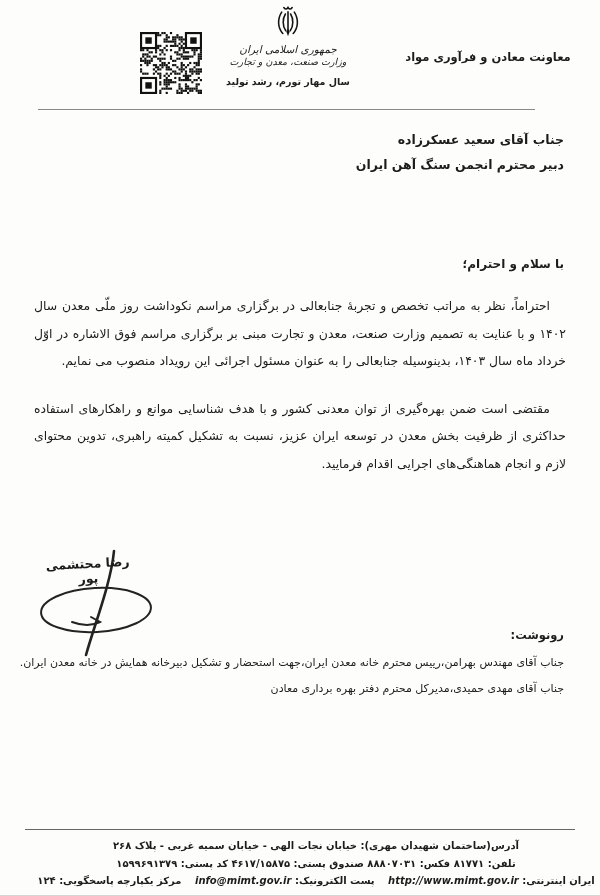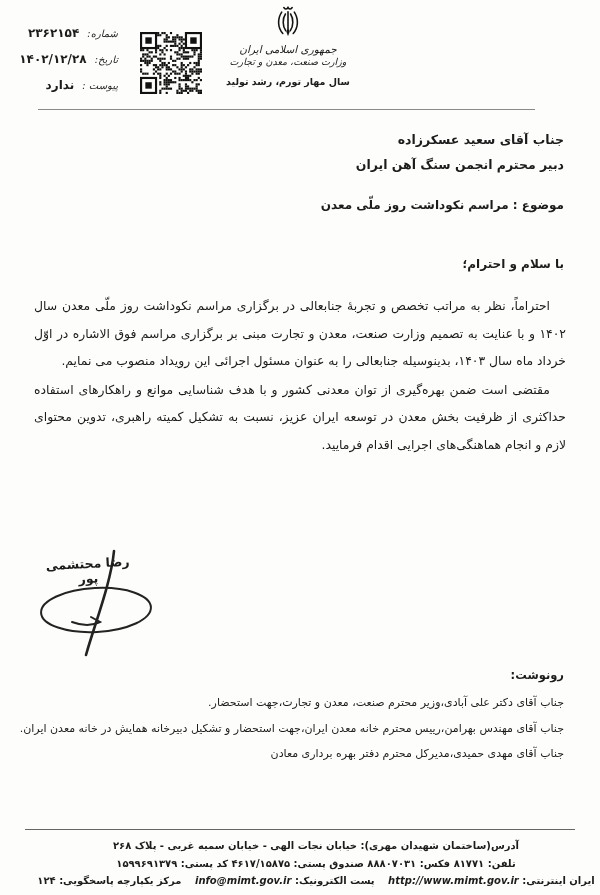--- a/index.html
+++ b/index.html
@@ -36,59 +36,45 @@
   .abs-rtl { position:absolute; right:36px; direction:rtl; text-align:right; }
   .recipient-name  { top:132px; font-weight:bold; font-size:12.5px; }
   .recipient-title { top:157px; font-weight:bold; font-size:12.5px; }
   .subject-line    { top:198px; font-weight:bold; font-size:12px; }
   .salutation      { top:257px; font-weight:bold; font-size:12px; }
 
   
   .body-text { position:absolute; left:34px; right:34px; top:292px;
                font-size:12.4px; line-height:27.5px; text-align:justify; }
   .body-text p { text-indent:16px; }
-  .body-text p + p { margin-top:1px; }
+  .body-text p + p { margin-top:20px; }
 
   
   .sig-name { position:absolute; left:36px; top:556px; width:104px; text-align:center;
               font-weight:bold; font-size:12.5px; transform:rotate(-3deg); z-index:2; }
   .sig-draw { position:absolute; left:28px; top:548px; z-index:1; }
 
   
-  .cc { position:absolute; right:36px; top:668px; direction:rtl; text-align:right; }
+  .cc { position:absolute; right:36px; top:628px; direction:rtl; text-align:right; }
   .cc-heading { font-weight:bold; font-size:11.5px; margin-bottom:8px; }
   .cc-item { font-size:11px; line-height:25.5px; }
 
   
   .rule-bottom { position:absolute; left:25px; top:829px; width:550px; border-top:1.5px solid #666; }
   .footer { position:absolute; left:16px; top:837px; width:100%; text-align:center;
             direction:rtl; font-weight:bold; }
   .footer-row { font-size:10px; line-height:17.5px; white-space:nowrap; }
   .ltr { direction:ltr; unicode-bidi:embed;font-style:italic; }
   .seg { margin-left:10px; }
 </style>
 </head>
 <body>
 
 <div class="page">
 
-  <div class="meta">
-    <div class="meta-row">
-      <span class="meta-label">شماره:</span>
-      <span class="meta-value">۲۳۶۲۱۵۴</span>
-    </div>
-    <div class="meta-row">
-      <span class="meta-label">تاریخ:</span>
-      <span class="meta-value">۱۴۰۲/۱۲/۲۸</span>
-    </div>
-    <div class="meta-row">
-      <span class="meta-label">پیوست :</span>
-      <span class="meta-value">ندارد</span>
-    </div>
-  </div>
 
   <div class="qr"><svg width="62" height="62" viewBox="0 0 62 62" fill="#111">
         <rect x="17.10" y="0.00" width="2.14" height="2.14"></rect>
         <rect x="21.38" y="0.00" width="2.14" height="2.14"></rect>
         <rect x="23.52" y="0.00" width="2.14" height="2.14"></rect>
         <rect x="29.93" y="0.00" width="2.14" height="2.14"></rect>
         <rect x="17.10" y="2.14" width="2.14" height="2.14"></rect>
         <rect x="19.24" y="2.14" width="2.14" height="2.14"></rect>
         <rect x="25.66" y="2.14" width="2.14" height="2.14"></rect>
         <rect x="36.34" y="2.14" width="2.14" height="2.14"></rect>
@@ -381,27 +367,27 @@
         </g>
         <path d="M14 34.5 L12.2 29.5 L14 26 L15.8 29.5 Z" fill="#141414"></path>
       </svg>
     </span>
     <div class="country">جمهوری اسلامی ایران</div>
     <div class="ministry">وزارت صنعت، معدن و تجارت</div>
     <div class="slogan">سال مهار تورم، رشد تولید</div>
   </div>
 
   <div class="dept">
+    <div>معاونت معادن و فرآوری مواد</div>
   </div>
 
   <div class="rule-top"></div>
 
   <div class="abs-rtl recipient-name">جناب آقای سعید عسکرزاده</div>
   <div class="abs-rtl recipient-title">دبیر محترم انجمن سنگ آهن ایران</div>
-  <div class="abs-rtl subject-line">موضوع : مراسم نکوداشت روز ملّی معدن</div>
 
   <div class="abs-rtl salutation">با سلام و احترام؛</div>
 
   <div class="body-text">
     <p>احتراماً، نظر به مراتب تخصص و تجربهٔ جنابعالی در برگزاری مراسم نکوداشت روز ملّی معدن سال ۱۴۰۲ و با عنایت به تصمیم وزارت صنعت، معدن و تجارت مبنی بر برگزاری مراسم فوق الاشاره در اوّل خرداد ماه سال ۱۴۰۳، بدینوسیله جنابعالی را به عنوان مسئول اجرائی این رویداد منصوب می نمایم.</p>
     <p>مقتضی است ضمن بهره‌گیری از توان معدنی کشور و با هدف شناسایی موانع و راهکارهای استفاده حداکثری از ظرفیت بخش معدن در توسعه ایران عزیز، نسبت به تشکیل کمیته راهبری، تدوین محتوای لازم و انجام هماهنگی‌های اجرایی اقدام فرمایید.</p>
   </div>
 
   <div class="sig-name">رضا محتشمی پور</div>
   <span class="sig-draw">
@@ -409,21 +395,20 @@
       <g stroke="#232323" fill="none" stroke-linecap="round">
         <ellipse cx="68" cy="62" rx="55" ry="22" stroke-width="2" transform="rotate(-3 68 62)"></ellipse>
         <path d="M86 3 C 83 35 66 78 58 107" stroke-width="2.6"></path>
         <path d="M44 74 Q 60 80 72 74 L 63 69" stroke-width="2"></path>
       </g>
     </svg>
   </span>
 
   <div class="cc">
     <div class="cc-heading">رونوشت:</div>
-    <div class="cc-item">جناب آقای دکتر علی آبادی،وزیر محترم صنعت، معدن و تجارت،جهت استحضار.</div>
     <div class="cc-item">جناب آقای مهندس بهرامن،رییس محترم خانه معدن ایران،جهت استحضار و تشکیل دبیرخانه همایش در خانه معدن ایران.</div>
     <div class="cc-item">جناب آقای مهدی حمیدی،مدیرکل محترم دفتر بهره برداری معادن</div>
   </div>
 
   <div class="rule-bottom"></div>
   <div class="footer">
     <div class="footer-row">آدرس(ساختمان شهیدان مهری): خیابان نجات الهی - خیابان سمیه غربی - پلاک ۲۶۸</div>
     <div class="footer-row">تلفن: ۸۱۷۷۱  فکس: ۸۸۸۰۷۰۳۱  صندوق پستی: ۴۶۱۷/۱۵۸۷۵  کد پستی: ۱۵۹۹۶۹۱۳۷۹</div>
     <div class="footer-row">
       <span>ایران اینترنتی:</span>

